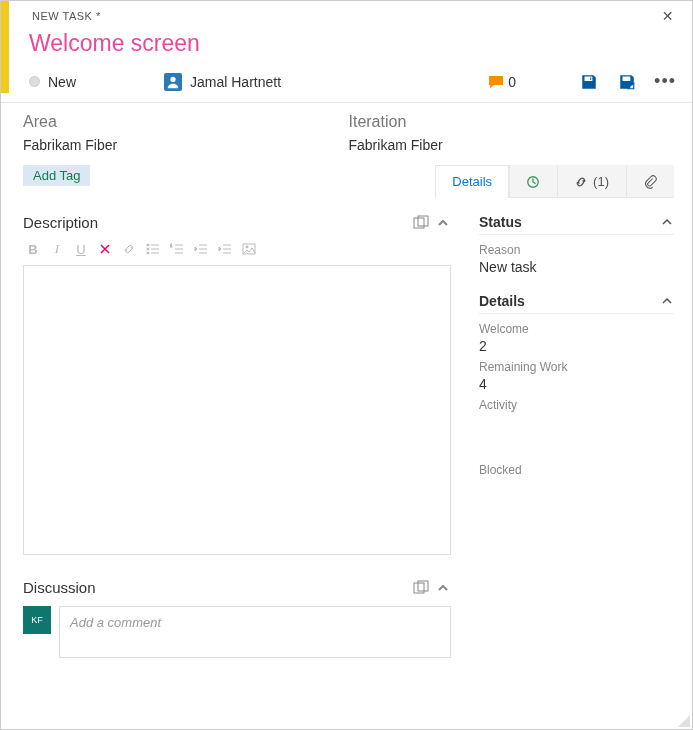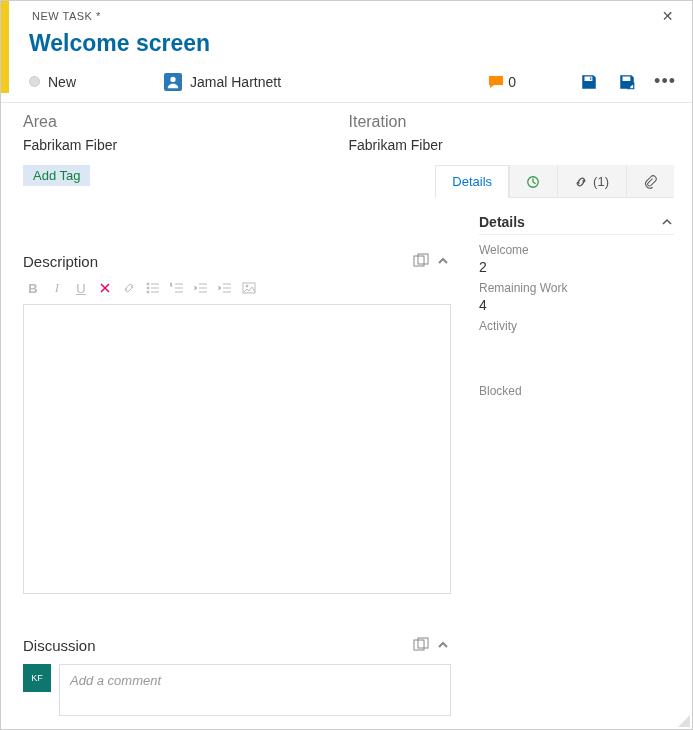--- a/index.html
+++ b/index.html
@@ -6,21 +6,21 @@
   body { background: #fff; width: 693px; height: 730px; border: 1px solid #ccc; position: relative; overflow: hidden; }
 
   
   .accent { position: absolute; left: 0; top: 0; width: 8px; height: 92px; background: #f2cb1d; }
 
   
   .type-row { padding: 5px 12px 0 18px; display: flex; align-items: center; font-size: 11px; color: #555; letter-spacing: 0.5px; margin-left: 13px; }
   .type-row .spacer { flex: 1; }
   .close-x { font-size: 14px; color: #555; cursor: pointer; padding: 2px 6px; }
 
-  .title-row { padding: 4px 18px 10px 28px; font-size: 23px; font-weight: 700; color: #0369a1; }
+  .title-row { padding: 4px 18px 10px 28px; font-size: 23px; font-weight: 400; color: #ec4899; }
 
   .meta-row { display: flex; align-items: center; padding: 4px 12px 10px 28px; gap: 8px; }
   .state-dot { width: 11px; height: 11px; border-radius: 50%; background: #ddd; border: 1px solid #ccc; }
   .state-text { font-size: 14px; color: #333; margin-right: 80px; }
   .avatar { width: 18px; height: 18px; border-radius: 2px; background: #2a7ab9; display: inline-flex; align-items: center; justify-content: center; overflow: hidden; }
   .avatar svg { width: 14px; height: 14px; }
   .assignee { font-size: 14px; color: #333; }
   .meta-row .spacer { flex: 1; }
   .comment-count { display: flex; align-items: center; gap: 4px; font-size: 14px; color: #333; margin-right: 50px; }
   .comment-count svg { fill: #ff8c00; }
@@ -45,21 +45,21 @@
   .tab { padding: 8px 16px; font-size: 13px; color: #555; border: 1px solid transparent; border-bottom: none; cursor: pointer; display: flex; align-items: center; gap: 5px; background: #f4f4f4; border-left: 1px solid #e6e6e6; }
   .tab.active { background: #fff; color: #0078d4; border-color: #e6e6e6; position: relative; }
   .tab.active::after { content: ""; position: absolute; bottom: -1px; left: 0; right: 0; height: 1px; background: #fff; }
   .tab svg { width: 14px; height: 14px; }
 
   
   .body-cols { display: flex; padding: 12px 18px 0 22px; gap: 28px; }
   .left-col { flex: 1; min-width: 0; }
   .right-col { width: 195px; }
 
-  .section-header { display: flex; padding: 4px 0; margin-top: 39px; }
+  .section-header { display: flex; align-items: center; padding: 4px 0; }
   .section-header h3 { font-size: 15px; font-weight: 400; color: #333; flex: 1; }
   .section-header .hicon { width: 16px; height: 16px; margin-left: 6px; cursor: pointer; color: #777; display: flex; align-items: center; justify-content: center; }
 
   
   .rte-toolbar { display: flex; gap: 8px; padding: 6px 2px; color: #bbb; font-size: 13px; align-items: center; }
   .rte-toolbar .rtb { width: 16px; height: 16px; display: inline-flex; align-items: center; justify-content: center; cursor: pointer; }
   .rte-toolbar svg { width: 14px; height: 14px; stroke: #bbb; fill: #bbb; }
   .rte-area { border: 1px solid #ddd; height: 290px; margin-top: 2px; }
 
   
@@ -256,20 +256,30 @@
         </span>
       </div>
       <div class="disc-body">
         <div class="disc-avatar">KF</div>
         <div class="disc-input">Add a comment</div>
       </div>
     </div>
   </div>
 
   <div class="right-col">
+    <div class="rgroup">
+      <div class="rgroup-header">
+        <h4>Status</h4>
+        <span class="chev"><svg viewBox="0 0 14 14">
+              <path d="M3 9l4-4 4 4" fill="none" stroke="#555" stroke-width="1.5"></path>
+            </svg></span>
+      </div>
+      <div class="rfield-label">Reason</div>
+      <div class="rfield-value">New task</div>
+    </div>
 
     <div class="rgroup">
       <div class="rgroup-header">
         <h4>Details</h4>
         <span class="chev"><svg viewBox="0 0 14 14">
               <path d="M3 9l4-4 4 4" fill="none" stroke="#555" stroke-width="1.5"></path>
             </svg></span>
       </div>
       <div class="rfield-label">Welcome</div>
       <div class="rfield-value">2</div>

